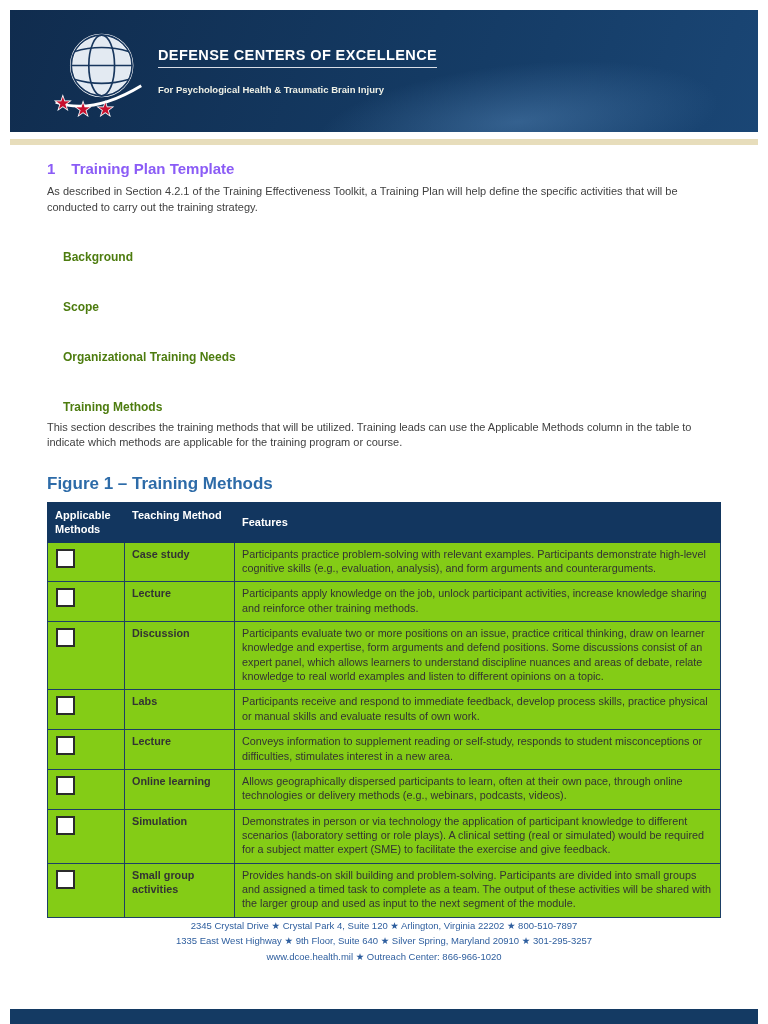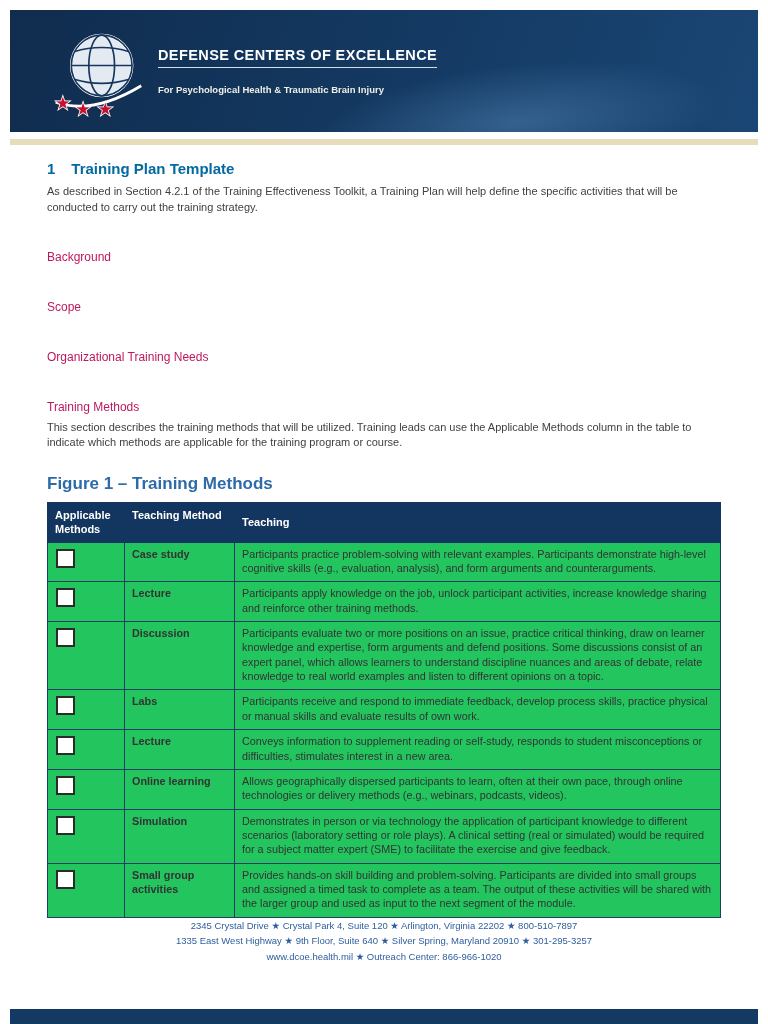--- a/index.html
+++ b/index.html
@@ -42,44 +42,44 @@
     background:#e7ddbb;
   }
 
   
   .content{
     position:absolute;top:150px;left:0;right:0;
     padding:8px 47px 0;box-sizing:border-box;
     color:#3f3f3f;font-size:11px;line-height:1.42;
   }
   .doc-title{
-    color:#0369a1;font-size:15px;font-weight:bold;margin:0 0 5px;
+    color:#8b5cf6;font-size:15px;font-weight:bold;margin:0 0 5px;
   }
   .doc-title .sec-num{margin-right:16px;}
   .intro{margin:0 0 4px;}
   h2.sub{
-    color:#be185d;font-size:12px;font-weight:normal;margin:33px 0 0;
+    color:#4d7c0f;font-size:12px;font-weight:bold;margin:33px 16px 0;
   }
   .methods-body{margin:4px 0 0;}
   .figure-caption{
     color:#2d6ba8;font-size:17px;font-weight:bold;margin:21px 0 6px;
   }
 
   
   table.methods{
     width:100%;border-collapse:collapse;font-size:10.8px;padding-left:44px;
   }
   table.methods th{
     background:#12365f;color:#ffffff;text-align:left;font-weight:bold;
     padding:5px 7px;border:1px solid #12365f;font-size:11px;vertical-align:top;
     line-height:1.3;
   }
   table.methods th.feat{vertical-align:middle;}
   table.methods td{
-    border:1px solid #1d3f66;background:#22c55e;vertical-align:top;
+    border:1px solid #1d3f66;background:#84cc16;vertical-align:top;
     padding:4px 7px 6px;line-height:1.33;color:#333333;
   }
   td.col-check{width:62px;}
   td.col-method{width:95px;font-weight:bold;color:#1a1a1a;}
   .checkbox{
     display:inline-block;width:15px;height:15px;background:#ffffff;
     border:2px solid #2b2b2b;margin:2px 0 0 1px;cursor:pointer;
   }
 
   
@@ -136,21 +136,21 @@
     <h2 class="sub">Training Methods</h2>
     <p class="methods-body">This section describes the training methods that will be utilized. Training leads can use the Applicable Methods column in the table to indicate which methods are applicable for the training program or course.</p>
 
     <div class="figure-caption">Figure 1 – Training Methods</div>
 
     <table class="methods">
       <thead>
         <tr>
           <th style="width:62px">Applicable Methods</th>
           <th style="width:95px">Teaching Method</th>
-          <th class="feat">Teaching</th>
+          <th class="feat">Features</th>
         </tr>
       </thead>
       <tbody id="table-body">
           <tr>
             <td class="col-check"><span class="checkbox"></span></td>
             <td class="col-method">Case study</td>
             <td class="col-features">Participants practice problem-solving with relevant examples. Participants demonstrate high-level cognitive skills (e.g., evaluation, analysis), and form arguments and counterarguments.</td>
           </tr>
           <tr>
             <td class="col-check"><span class="checkbox"></span></td>

